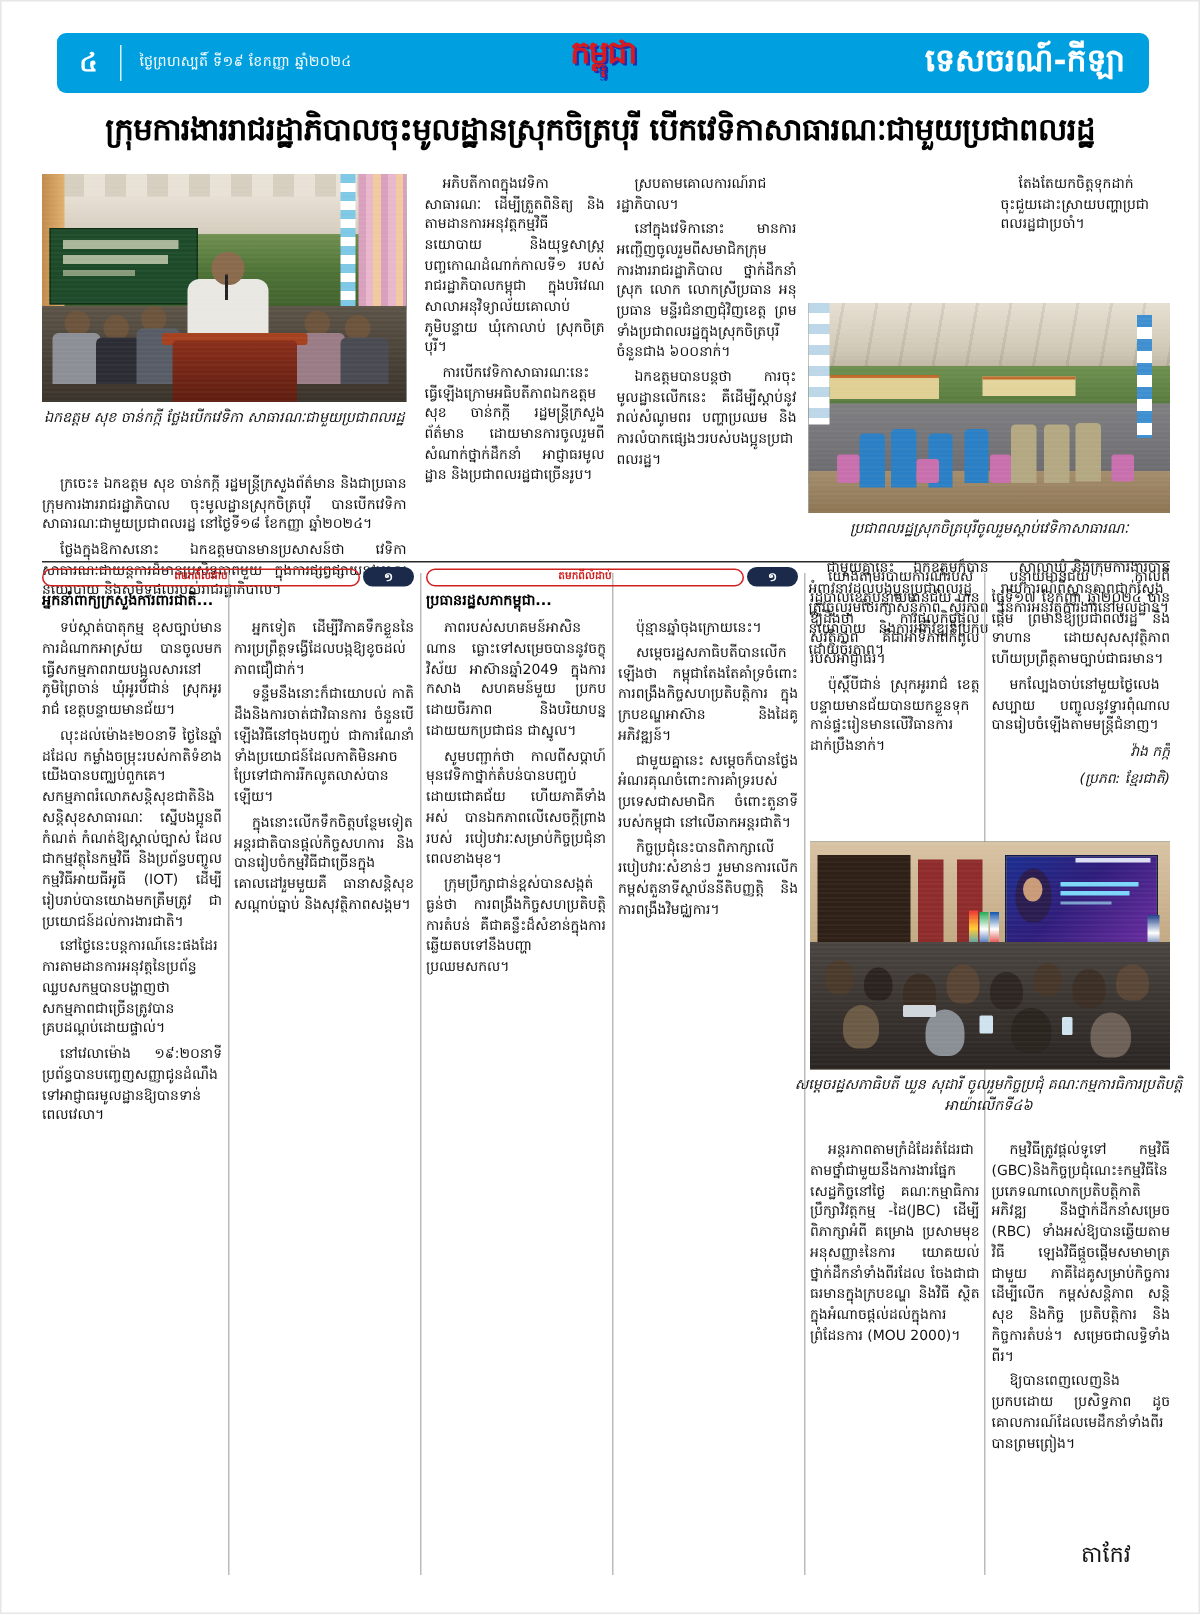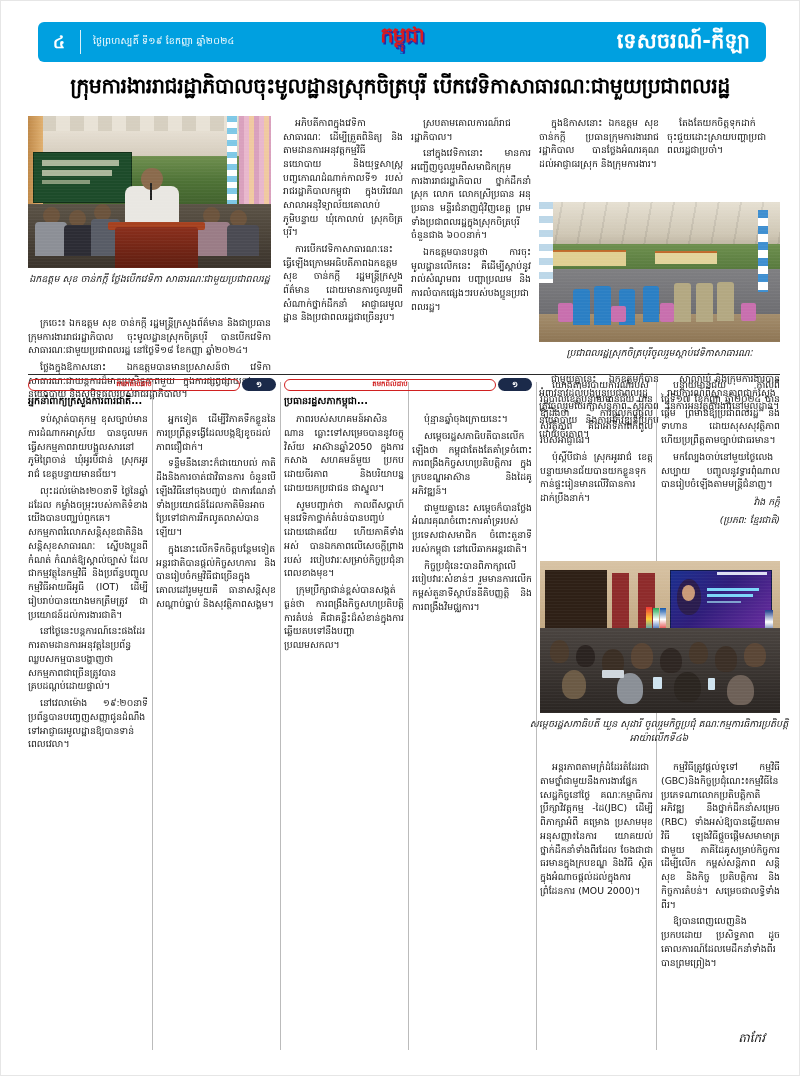--- a/index.html
+++ b/index.html
@@ -278,24 +278,23 @@
 
   .byline {
     font-size: 9.3px;
     font-style: italic;
     text-align: right;
     line-height: 1.5;
     margin-top: 4px;
   }
   .credit {
     position: absolute;
-    right: 15px;
+    right: 26px;
     bottom: 2px;
-    font-size: 12px;
-    font-style: italic;
+    font-size: 15px;
   }
 
   
   .ph-inner { position: absolute; inset: 0; }
 
   
   .p1-tent { position:absolute; left:0; top:0; right:0; height:32%;
              background: linear-gradient(180deg,#efe9de 0%, #dcd4c6 60%, #cfc6b6 100%); }
   .p1-tent-b { position:absolute; left:0; top:0; right:0; height:10%;
              background: repeating-linear-gradient(90deg,#e8e2d6 0 14px,#d6cfc0 14px 28px); }
@@ -448,23 +447,20 @@
     </div>
     <div class="top-col col-b">
       <p>អភិបតីកាពក្នុងវេទិកាសាធារណៈ ដើម្បីត្រួតពិនិត្យ និងតាមដានការអនុវត្តកម្មវិធីនយោបាយ និងយុទ្ធសាស្ត្របញ្ចកោណដំណាក់កាលទី១ របស់រាជរដ្ឋាភិបាលកម្ពុជា ក្នុងបរិវេណសាលាអនុវិទ្យាល័យគោលាប់ ភូមិបន្ទាយ ឃុំកោលាប់ ស្រុកចិត្របុរី។</p>
       <p>ការបើកវេទិកាសាធារណៈនេះ ធ្វើឡើងក្រោមអធិបតីភាពឯកឧត្តម សុខ ចាន់កក្កី រដ្ឋមន្ត្រីក្រសួងព័ត៌មាន ដោយមានការចូលរួមពីសំណាក់ថ្នាក់ដឹកនាំ អាជ្ញាធរមូលដ្ឋាន និងប្រជាពលរដ្ឋជាច្រើនរូប។</p>
     </div>
     <div class="top-col col-c">
       <p>ស្របតាមគោលការណ៍រាជរដ្ឋាភិបាល។</p>
       <p>នៅក្នុងវេទិកានោះ មានការអញ្ជើញចូលរួមពីសមាជិកក្រុមការងាររាជរដ្ឋាភិបាល ថ្នាក់ដឹកនាំស្រុក លោក លោកស្រីប្រធាន អនុប្រធាន មន្ទីរជំនាញជុំវិញខេត្ត ព្រមទាំងប្រជាពលរដ្ឋក្នុងស្រុកចិត្របុរី ចំនួនជាង ៦០០នាក់។</p>
       <p>ឯកឧត្តមបានបន្តថា ការចុះមូលដ្ឋានលើកនេះ គឺដើម្បីស្តាប់នូវរាល់សំណូមពរ បញ្ហាប្រឈម និងការលំបាកផ្សេងៗរបស់បងប្អូនប្រជាពលរដ្ឋ។</p>
     </div>
-    <div class="top-col col-d">
-      <p>ក្នុងឱកាសនោះ ឯកឧត្តម សុខ ចាន់កក្កី ប្រធានក្រុមការងាររាជរដ្ឋាភិបាល បានថ្លែងអំណរគុណដល់អាជ្ញាធរស្រុក និងក្រុមការងារ។</p>
-    </div>
     <div class="top-col col-e">
       <p>តែងតែយកចិត្តទុកដាក់ចុះជួយដោះស្រាយបញ្ហាប្រជាពលរដ្ឋជាប្រចាំ។</p>
     </div>
 
     <div class="photo photo-2">
       <div class="ph-inner">
         <div class="p2-tent"></div>
         <div class="p2-tent-ribs"></div>
         <div class="p2-bg"></div>
         <div class="p2-bld"></div>
@@ -534,21 +530,21 @@
       <p>នៅវេលាម៉ោង ១៩:២០នាទី ប្រព័ន្ធបានបញ្ចេញសញ្ញាជូនដំណឹងទៅអាជ្ញាធរមូលដ្ឋានឱ្យបានទាន់ពេលវេលា។</p>
     </div>
 
     <div class="lcol l2" style="top:34px; height:632px;">
       <p>អ្នកទៀត ដើម្បីវិភាគទឹកខ្លួននៃ ការប្រព្រឹត្តទង្វើដែលបង្កឱ្យខូចដល់ភាពជឿជាក់។</p>
       <p>ទន្ទឹមនឹងនោះក៏ជាយោបល់ កាតិដឹងនិងការចាត់ជាវិធានការ ចំនួនបើឡើងវិធីនៅចុងបញ្ចប់ ជាការណែនាំទាំងប្រយោជន៍ដែលកាតិមិនអាចប្រែទៅជាការរីកលូតលាស់បានឡើយ។</p>
       <p>ក្នុងនោះលើកទឹកចិត្តបន្ថែមទៀត អន្តរជាតិបានផ្តល់កិច្ចសហការ និងបានរៀបចំកម្មវិធីជាច្រើនក្នុងគោលដៅរួមមួយគឺ ធានាសន្តិសុខ សណ្តាប់ធ្នាប់ និងសុវត្ថិភាពសង្គម។</p>
     </div>
 
     <div class="lcol l3" style="top:34px; height:632px;">
-      <p>ភាពរបស់សហគមន៍អាសិន ណាន ធ្លោះទៅសម្រេចបាននូវចក្ខុវិស័យ អាស៊ានឆ្នាំ2050 ក្នុងការកសាង សហគមន៍មួយ ប្រកបដោយចីរភាព និងបរិយាបន្នដោយយកប្រជាជន ជាស្នូល។</p>
+      <p>ភាពរបស់សហគមន៍អាសិន ណាន ធ្លោះទៅសម្រេចបាននូវចក្ខុវិស័យ អាស៊ានឆ្នាំ2049 ក្នុងការកសាង សហគមន៍មួយ ប្រកបដោយចីរភាព និងបរិយាបន្នដោយយកប្រជាជន ជាស្នូល។</p>
       <p>សូមបញ្ជាក់ថា កាលពីសប្តាហ៍ មុនវេទិកាថ្នាក់តំបន់បានបញ្ចប់ ដោយជោគជ័យ ហើយភាគីទាំងអស់ បានឯកភាពលើសេចក្តីព្រាងរបស់ របៀបវារៈសម្រាប់កិច្ចប្រជុំនាពេលខាងមុខ។</p>
       <p>ក្រុមប្រឹក្សាជាន់ខ្ពស់បានសង្កត់ធ្ងន់ថា ការពង្រឹងកិច្ចសហប្រតិបត្តិការតំបន់ គឺជាគន្លឹះដ៏សំខាន់ក្នុងការឆ្លើយតបទៅនឹងបញ្ហាប្រឈមសកល។</p>
     </div>
 
     <div class="lcol l4" style="top:34px; height:632px;">
       <p>ប៉ុន្មានឆ្នាំចុងក្រោយនេះ។</p>
       <p>សម្តេចរដ្ឋសភាធិបតីបានលើកឡើងថា កម្ពុជាតែងតែគាំទ្រចំពោះការពង្រឹងកិច្ចសហប្រតិបត្តិការ ក្នុងក្របខណ្ឌអាស៊ាន និងដៃគូអភិវឌ្ឍន៍។</p>
       <p>ជាមួយគ្នានេះ សម្តេចក៏បានថ្លែងអំណរគុណចំពោះការគាំទ្ររបស់ប្រទេសជាសមាជិក ចំពោះតួនាទីរបស់កម្ពុជា នៅលើឆាកអន្តរជាតិ។</p>
       <p>កិច្ចប្រជុំនេះបានពិភាក្សាលើរបៀបវារៈសំខាន់ៗ រួមមានការលើកកម្ពស់តួនាទីស្ថាប័ននីតិបញ្ញត្តិ និងការពង្រឹងវិមជ្ឈការ។</p>
     </div>

